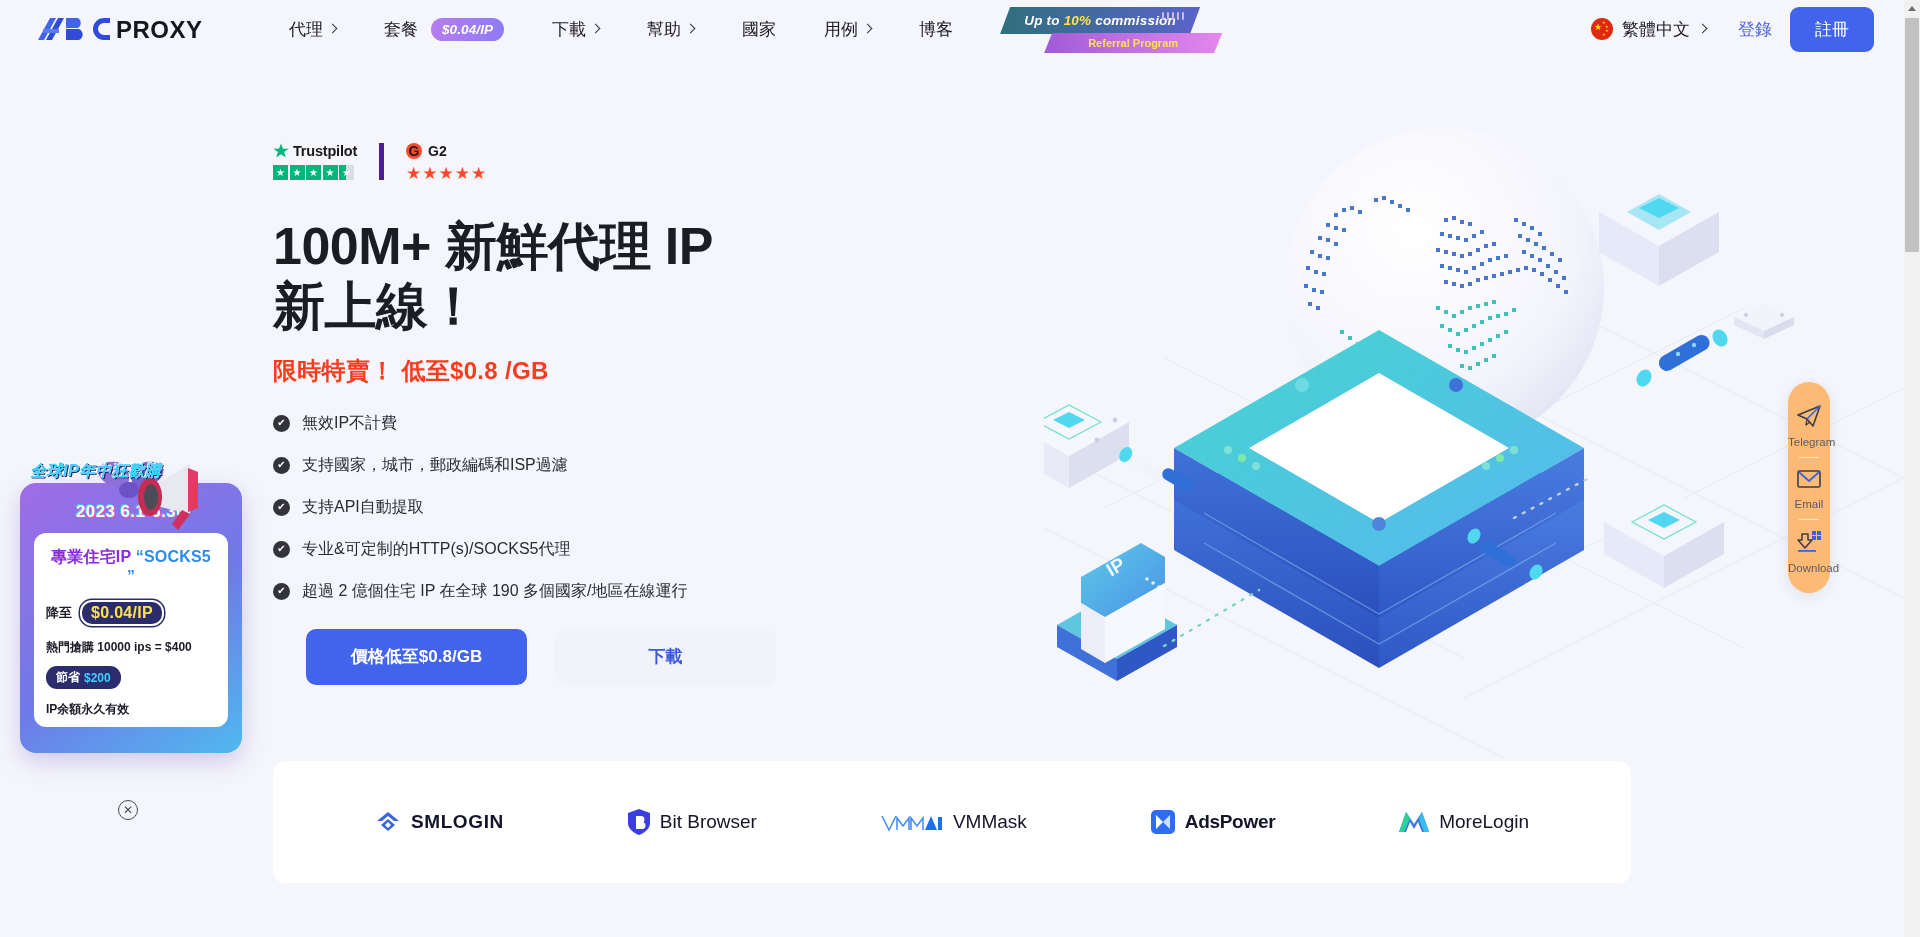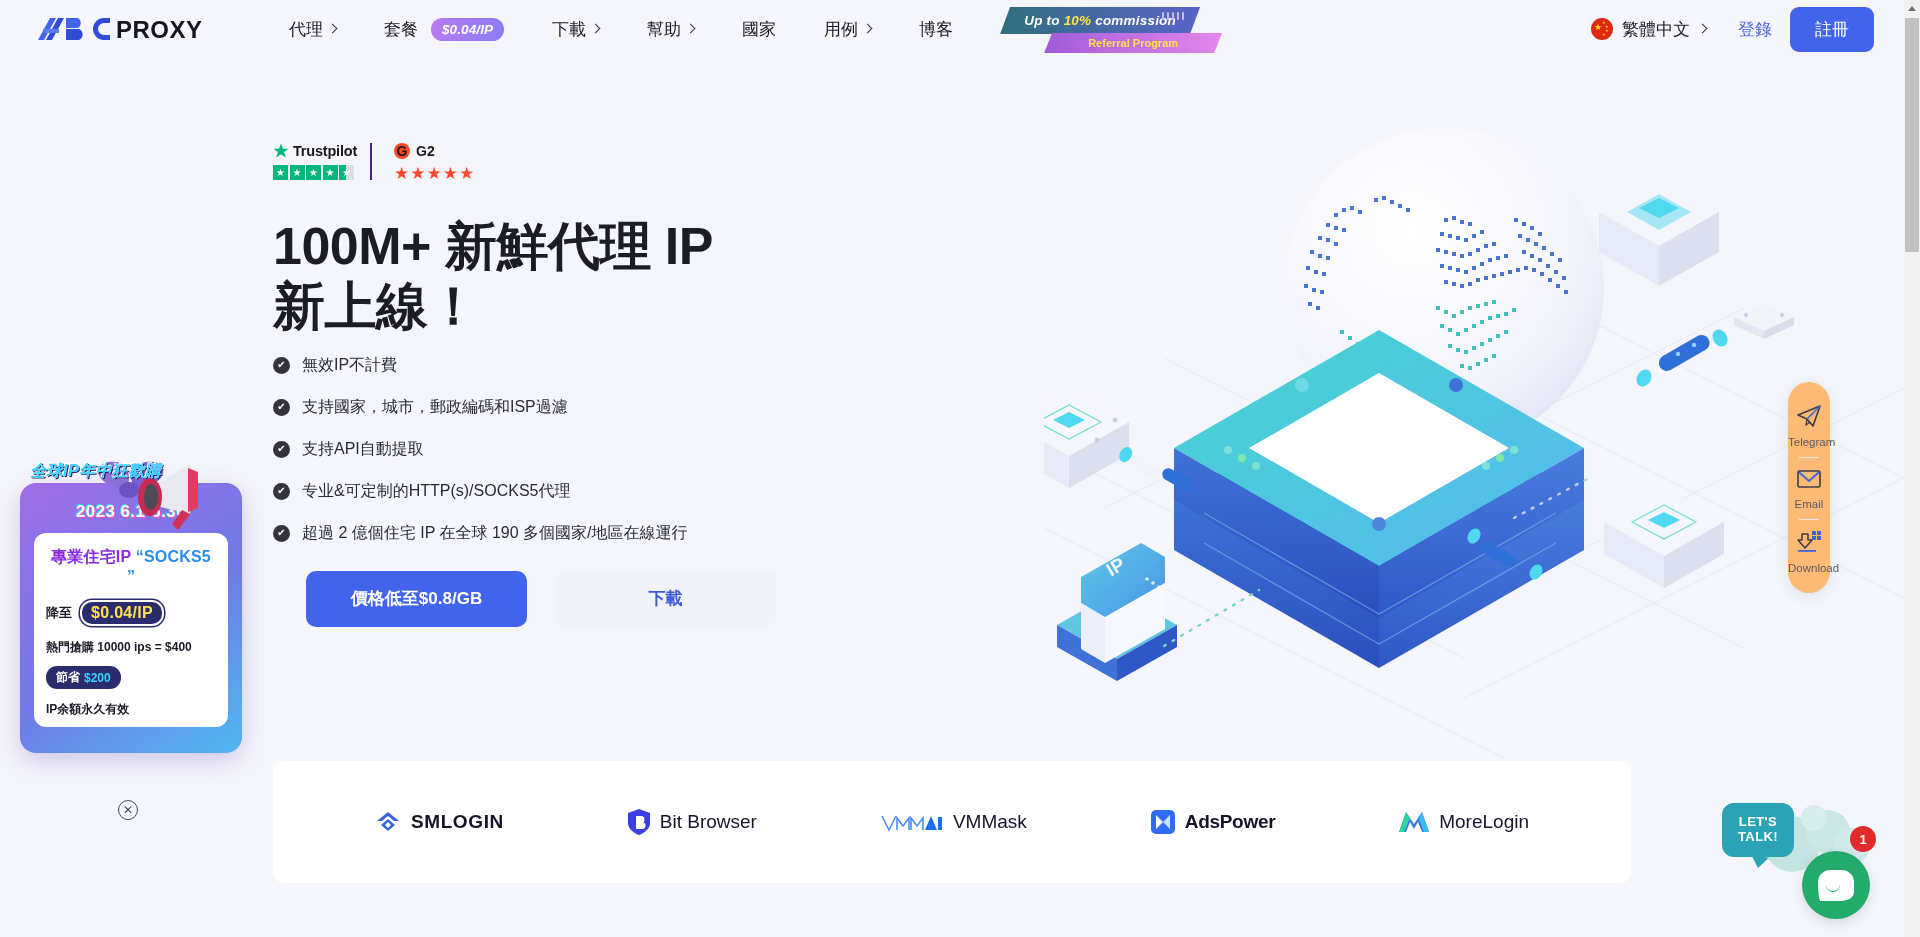--- a/index.html
+++ b/index.html
@@ -71,21 +71,21 @@
   .signup-btn {
     background:#4263eb; color:#fff; font-size:17px; border:none; border-radius:9px;
     padding:11px 25px; cursor:pointer; font-family:inherit;
   }
 
   
   .hero { position:absolute; top:58px; left:0; right:0; height:700px; }
   .hero-left { position:absolute; left:273px; top:85px; width:560px; }
 
   .badges { display:flex; align-items:flex-start; gap:0; margin-bottom:34px; }
-  .badge-tp { padding-right:13px; border-right:2px solid #4c1d95; }
+  .badge-tp { padding-right:22px; border-right:5px solid #4c1d95; }
   .badge-g2 { padding-left:22px; }
   .tp-head { display:flex; align-items:center; gap:4px; }
   .tp-head span { font-size:14.5px; font-weight:700; color:#191919; letter-spacing:-.2px;}
   .tp-stars { display:flex; gap:1.5px; margin-top:6px; }
   .tp-stars i { width:15px; height:15px; background:#00b67a; display:flex; align-items:center; justify-content:center;
                 color:#fff; font-size:10px; line-height:1;}
   .tp-stars i.half { background:linear-gradient(90deg,#00b67a 50%,#dcdce6 50%); }
   .g2-head { display:flex; align-items:center; gap:6px; }
   .g2-head span { font-size:14px; font-weight:600; color:#191919;}
   .g2-circle { width:16px;height:16px;border-radius:50%;background:#ff492c;color:#fff;font-size:10px;
@@ -608,20 +608,21 @@
           </div>
           <div class="g2-stars">★★★★★</div>
         </div>
       </div>
 
       <h1 class="hero-title">
         <span>100M+ 新鮮代理 IP</span><br>
         <span>新上線！</span>
       </h1>
 
+      <div class="hero-sub">限時特賣！ 低至$0.8 /GB</div>
 
       <ul class="feat-list">
         <li>
           <span class="tick">✔</span>
           <span>無效IP不計費</span>
         </li>
         <li>
           <span class="tick">✔</span>
           <span>支持國家，城市，郵政編碼和ISP過濾</span>
         </li>
@@ -757,36 +758,20 @@
         <rect x="2" y="20" width="18" height="1.8" fill="#3b63e0"></rect>
         <rect x="16" y="1" width="4" height="4" fill="#3b63e0"></rect>
           <rect x="21" y="1" width="4" height="4" fill="#3b63e0"></rect>
         <rect x="16" y="6" width="4" height="4" fill="#3b63e0"></rect>
           <rect x="21" y="6" width="4" height="4" fill="#3b63e0"></rect>
       </svg>
       <div class="r-label">Download</div>
     </div>
   </div>
 
-  <div class="chat">
-    <svg class="chat-cloud" width="120" height="80" viewBox="0 0 120 80">
-      <circle cx="36" cy="44" r="28" fill="#9fd4cf"></circle>
-        <circle cx="72" cy="32" r="22" fill="#a8d9d4"></circle>
-      <circle cx="96" cy="46" r="18" fill="#b6e0dc"></circle>
-        <circle cx="58" cy="18" r="13" fill="#bfe4e0"></circle>
-    </svg>
-    <div class="chat-bubble">
-      <span style="white-space:pre-line">LET'S
-TALK!</span>
-    </div>
-    <div class="chat-fab">
-      <span class="chat-dot"></span>
-    </div>
-    <div class="chat-badge">1</div>
-  </div>
 
 </div>
 
 <div id="scrollbar">
   <div class="sb-arrow">
       <i></i>
     </div>
   <div class="sb-thumb"></div>
 </div>
 

